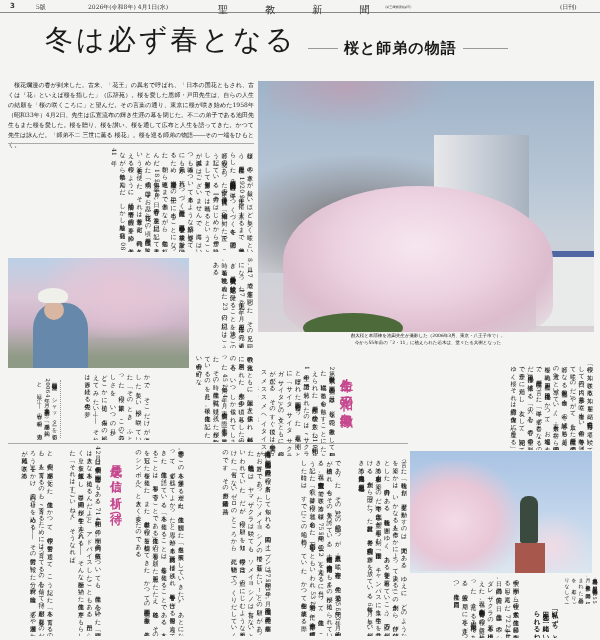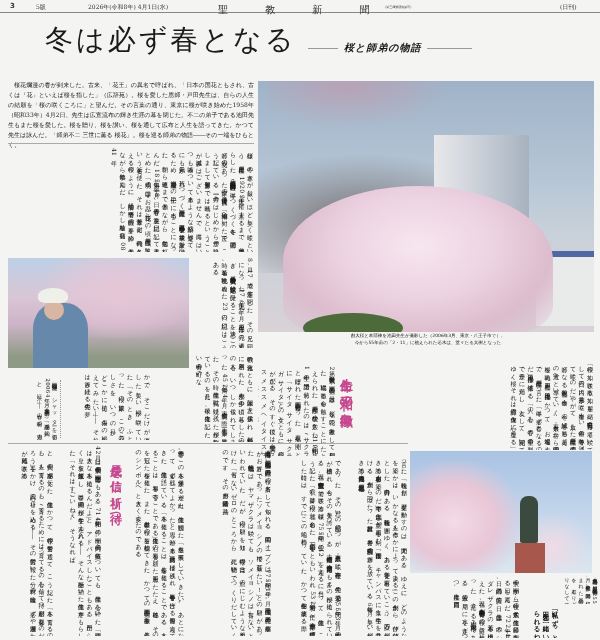--- a/index.html
+++ b/index.html
@@ -11,21 +11,21 @@
   .folio .pg { left: 10px; font-weight: bold; font-family: "DejaVu Sans", sans-serif; font-size: 7px; top: 2px; }
   .folio .ed { left: 36px; }
   .folio .dt { left: 88px; }
   .folio .mast { left: 218px; letter-spacing: 17px; font-size: 10px; }
   .folio .reg { left: 385px; font-size: 3px; top: 5px; }
   .folio .daily { left: 560px; }
 
   .headline { position: absolute; left: 45px; top: 26px; font-size: 28px; letter-spacing: 3px; font-family: "DejaVu Serif", serif; font-weight: normal; line-height: 1; white-space: nowrap; }
   .subline { position: absolute; left: 308px; top: 38px; height: 20px; display: flex; align-items: center; white-space: nowrap; }
   .subline .rule { display: inline-block; width: 30px; height: 1px; background: #999; }
-  .subline .sub { font-family: "DejaVu Sans", sans-serif; font-weight: bold; font-size: 10px; margin: 16px 6px; letter-spacing: 1px; font-style: italic; }
+  .subline .sub { font-family: "DejaVu Sans", sans-serif; font-weight: bold; font-size: 15px; margin: 16px 6px; letter-spacing: 1px; }
 
   .lead { position: absolute; left: 8px; top: 80px; width: 246px; font-size: 6px; line-height: 10px; text-indent: 6px; text-align: justify; }
 
   .vcol { position: absolute; writing-mode: vertical-rl; font-size: 6px; line-height: 8.5px; letter-spacing: 0.3px; overflow: hidden; text-align: justify; }
 
   .photo { position: absolute; overflow: hidden; }
   .photo-main { left: 258px; top: 81px; width: 336px; height: 251px;
     background: linear-gradient(180deg, #9fb3c8 0%, #b7c6d6 40%, #c8d1da 60%, #d9d2d6 100%); }
   .photo-main .bldg { position: absolute; left: 176px; top: 54px; width: 95px; height: 115px; background: linear-gradient(90deg, #e8e8ea 0%, #cfd4dc 40%, #a7b2bf 100%); }
   .photo-main .bldg2 { position: absolute; right: 0; top: 170px; width: 58px; height: 75px; background: #e9eaea; border-top: 6px solid #4f68a3; }

